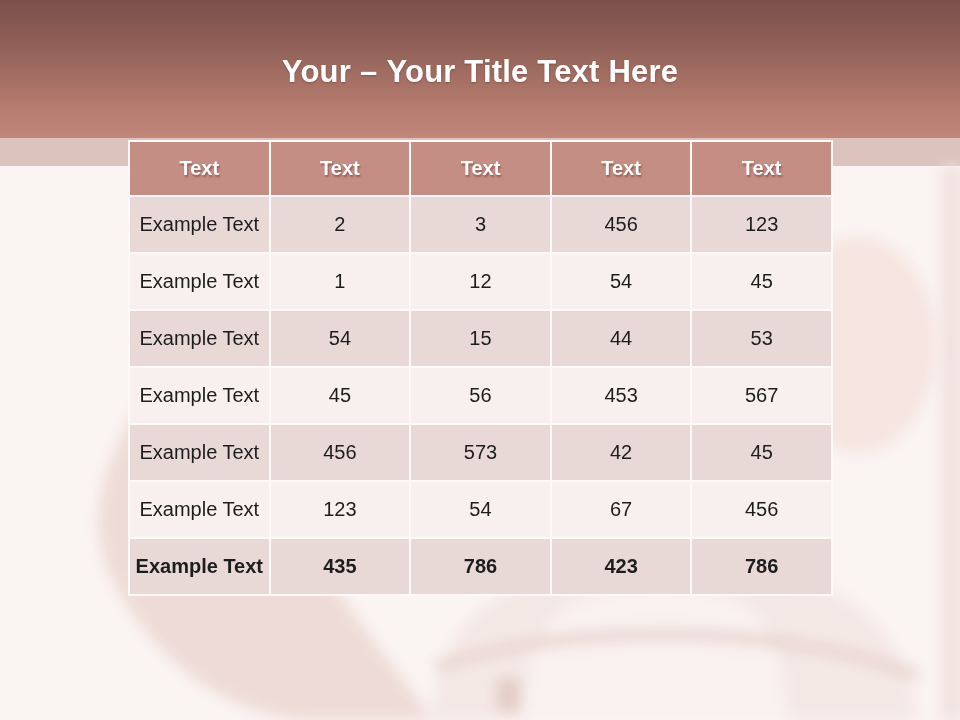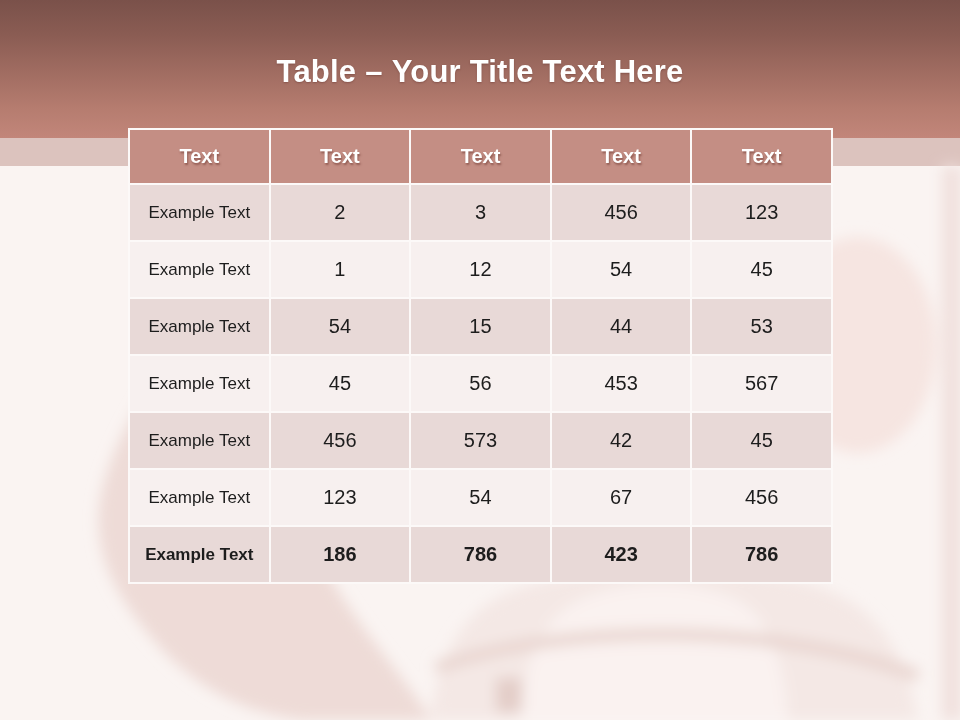--- a/index.html
+++ b/index.html
@@ -44,48 +44,48 @@
   .strip{
     position:absolute;left:0;top:138px;width:960px;height:28px;
     background:var(--strip);
   }
 
   
   .bg-figure{position:absolute;left:0;top:0;width:960px;height:720px;pointer-events:none;}
 
   
   .data-table{
-    position:absolute;left:128px;top:128px;width:705px;
+    position:absolute;left:128px;top:140px;width:705px;
     border-collapse:collapse;table-layout:fixed;
   }
   .data-table th,.data-table td{
     border:2px solid var(--cell-border);
     text-align:center;vertical-align:middle;
     overflow:hidden;
   }
   .data-table th{
     height:55px;background:var(--header-cell);
     color:#fff;font-size:20px;font-weight:700;
     text-shadow:1px 2px 2px rgba(95,42,34,.5);
   }
   .data-table td{height:57px;color:var(--cell-text);}
-  .data-table td.label{font-size:17px;}
+  .data-table td.label{font-size:20px;}
   .data-table td.num{font-size:20px;}
   tr.odd td{background:var(--row-odd);}
   tr.even td{background:var(--row-even);}
   tr.total td{font-weight:700;}
 </style>
 </head>
 <body>
 
 <div class="slide">
 
   <div class="banner">
     <div class="slide-title">
-      <span class="t-bold">Table</span><span class="t-dash">–</span><span class="t-reg">Your Title Text Here</span>
+      <span class="t-bold">Your</span><span class="t-dash">–</span><span class="t-reg">Your Title Text Here</span>
     </div>
   </div>
 
   <div class="strip"></div>
 
   <svg class="bg-figure" viewBox="0 0 960 720" xmlns="http://www.w3.org/2000/svg" aria-hidden="true">
     <defs>
       <filter id="soft" x="-20%" y="-20%" width="140%" height="140%">
         <feGaussianBlur stdDeviation="7"></feGaussianBlur>
       </filter>
@@ -156,21 +156,21 @@
       </tr>
       <tr class="even">
         <td class="label">Example Text</td>
         <td class="num">123</td>
         <td class="num">54</td>
         <td class="num">67</td>
         <td class="num">456</td>
       </tr>
       <tr class="odd total">
         <td class="label">Example Text</td>
-        <td class="num">186</td>
+        <td class="num">435</td>
         <td class="num">786</td>
         <td class="num">423</td>
         <td class="num">786</td>
       </tr>
     </tbody>
   </table>
 
 </div>
 
 </body></html>

